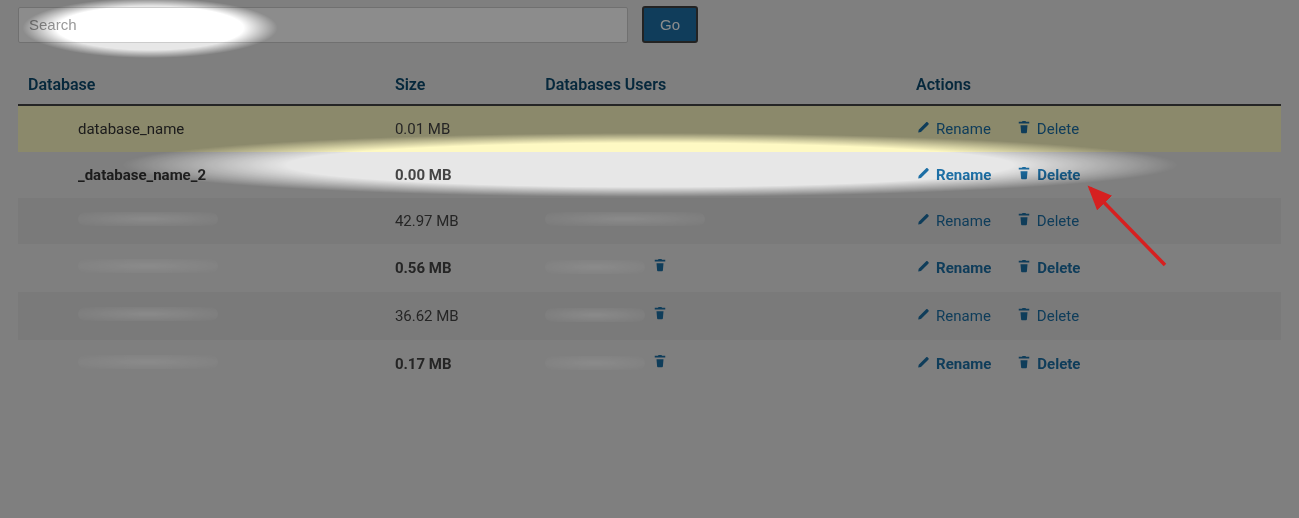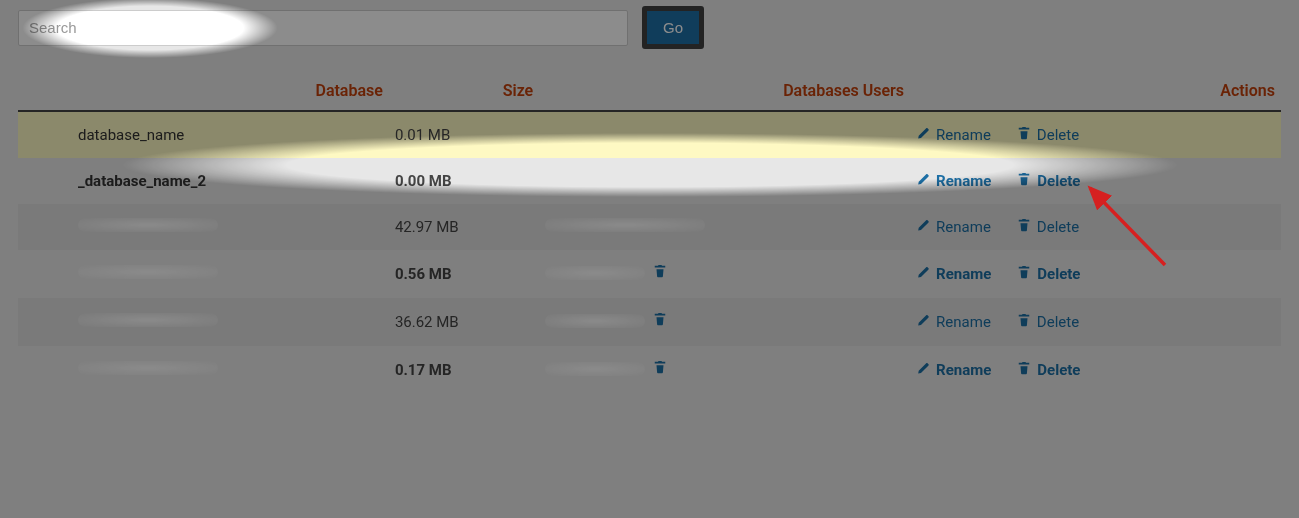--- a/index.html
+++ b/index.html
@@ -26,35 +26,35 @@
     border: 1px solid #ccc; border-radius: 2px;
     background: #fff;
     padding: 0 10px;
     font-size: 15px;
     color: #555;
   }
   .search-input::placeholder { color: #999; }
   .btn-go {
     background: #1e6fa6;
     color: #fff;
-    border: 5px solid #404040;
+    border: 2px solid #404040;
     border-radius: 3px;
     padding: 8px 16px;
     font-size: 15px;
     cursor: pointer;
   }
   table.db-table {
     width: 100%;
     border-collapse: collapse;
   }
   thead th {
-    text-align: right;
+    text-align: left;
     font-weight: 600;
     font-size: 16px;
-    color: #c2410c;
+    color: #0c4a6e;
     padding: 10px 6px;
     border-bottom: 2px solid #444;
   }
   tbody td {
     padding: 14px 6px;
     font-size: 15px;
     color: #444;
     vertical-align: middle;
   }
   tbody tr.striped { background: #dedede; }

